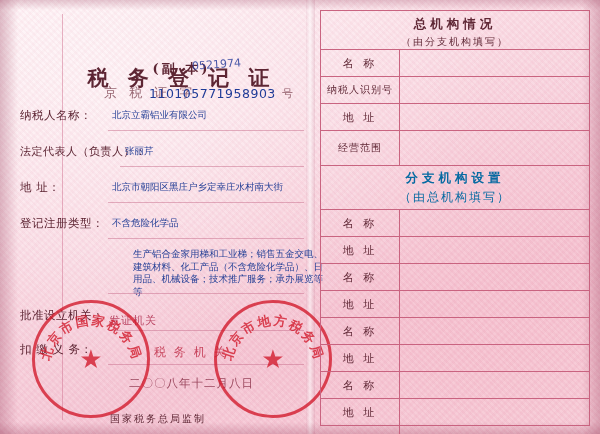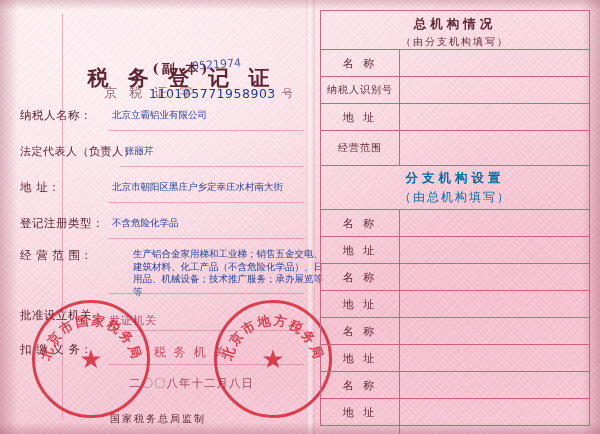--- a/index.html
+++ b/index.html
@@ -312,21 +312,20 @@
       <div class="underline"></div>
     </div>
 
     <div class="field" style="top:208px;">
       <div class="label">登记注册类型：</div>
       <div class="value">不含危险化学品</div>
       <div class="underline"></div>
     </div>
 
     <div class="field" style="top:240px;height:50px;">
-      <div class="label">经 营 范 围：</div>
       <div class="value two-line" style="top:0;margin-left:21px;">生产铝合金家用梯和工业梯；销售五金交电、建筑材料、化工产品（不含危险化学品）、日用品、机械设备；技术推广服务；承办展览等等</div>
       <div class="underline" style="bottom:4px;"></div>
     </div>
 
     <div class="field" style="top:300px;">
       <div class="label">批准设立机关：</div>
       <div class="value"></div>
       <div class="underline"></div>
     </div>
 

